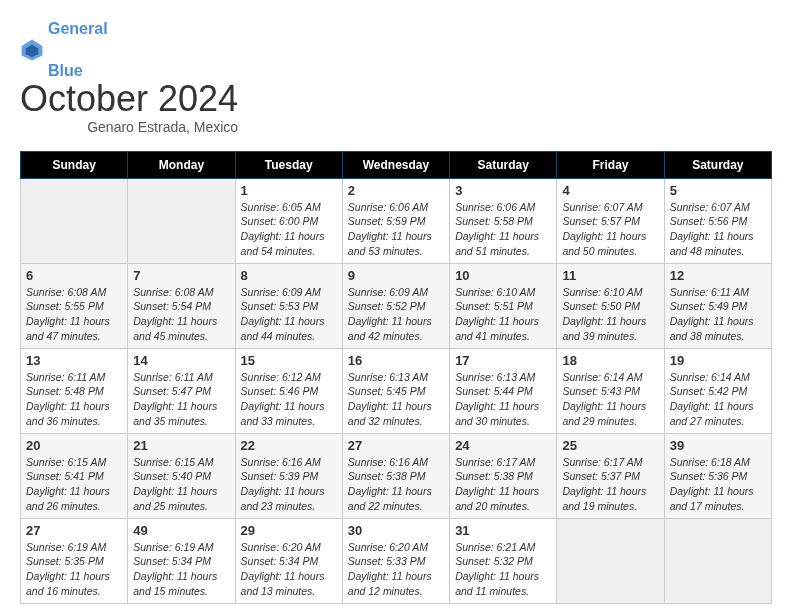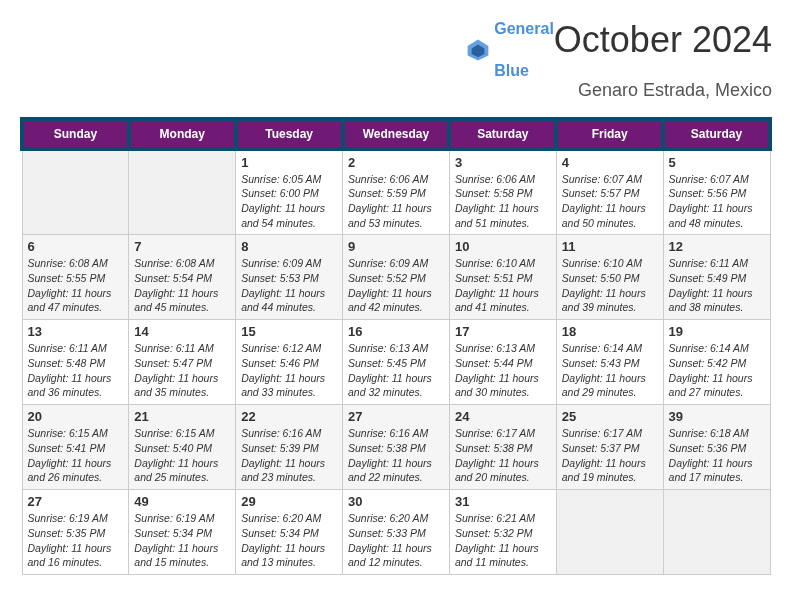--- a/index.html
+++ b/index.html
@@ -5,23 +5,24 @@
     * { box-sizing: border-box; margin: 0; padding: 0; }
     body {
       font-family: Arial, sans-serif;
       background: #fff;
       width: 792px;
       min-height: 612px;
       padding: 20px;
     }
     .header {
       display: flex;
-      justify-content: flex-end;
+      justify-content: flex-start;
       align-items: flex-start;
       margin-bottom: 16px;
+      flex-direction: column;
     }
     .logo {
       display: flex;
       align-items: center;
       gap: 4px;
     }
     .logo-text {
       font-size: 18px;
       font-weight: bold;
       color: #333;
@@ -35,36 +36,35 @@
     .title-block {
       text-align: right;
     }
     .month-title {
       font-size: 36px;
       font-weight: 400;
       color: #333;
       line-height: 1.1;
     }
     .location {
-      font-size: 18px;
+      font-size: 14px;
       color: #555;
-      margin-top: 20px;
     }
     .calendar {
       width: 100%;
       border-collapse: collapse;
       font-size: 11px;
     }
     .calendar thead th {
-      background: #701a75;
+      background: #000000;
       color: #fff;
       padding: 6px 4px;
       font-weight: bold;
       font-size: 12px;
-      border: 4px solid #0c4a6e;
+      border: 1px solid #0c4a6e;
     }
     .calendar tbody td {
       border: 1px solid #ccc;
       vertical-align: top;
       padding: 4px 5px;
       width: 107px;
       min-height: 80px;
       height: 85px;
     }
     .day-number {

